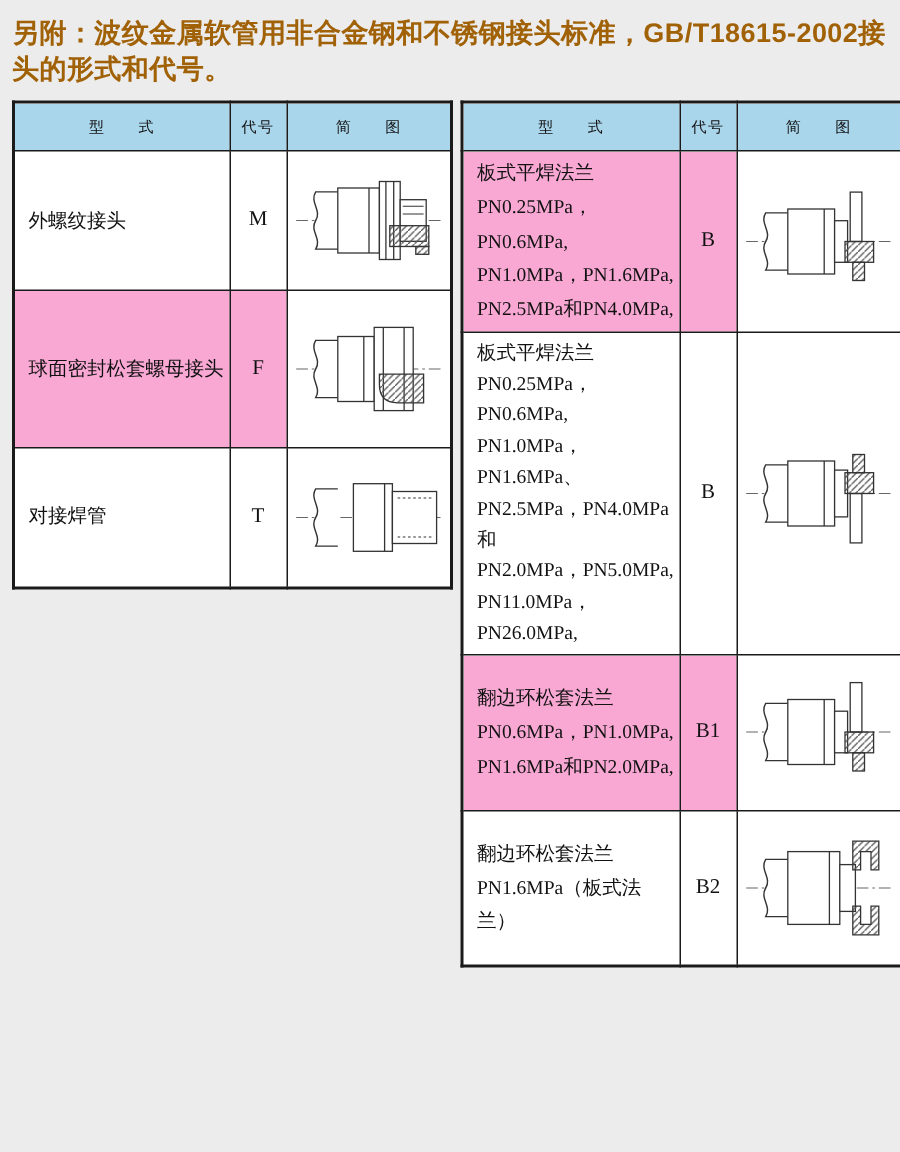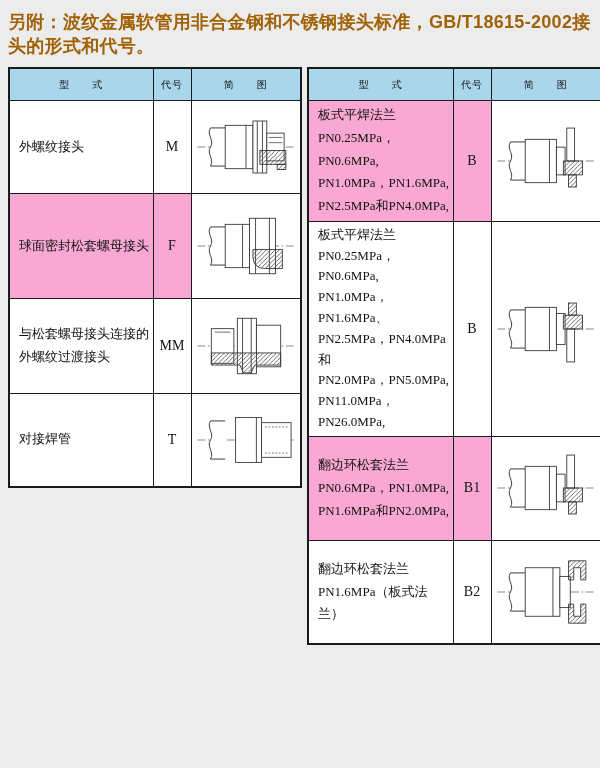--- a/index.html
+++ b/index.html
@@ -189,32 +189,20 @@
         <td class="type-cell">球面密封松套螺母接头</td>
         <td class="code-cell">F</td>
         <td class="diag-cell">
               <div class="dwrap">
                 <svg class="diag" width="104" height="80">
                   <use href="#d-f" width="104" height="80"></use>
                 </svg>
               </div>
             </td>
       </tr>
-      <tr style="height:95px">
-        <td class="type-cell">与松套螺母接头连接的
-外螺纹过渡接头</td>
-        <td class="code-cell">MM</td>
-        <td class="diag-cell">
-              <div class="dwrap">
-                <svg class="diag" width="104" height="80">
-                  <use href="#d-mm" width="104" height="80"></use>
-                </svg>
-              </div>
-            </td>
-      </tr>
       <tr style="height:93px">
         <td class="type-cell">对接焊管</td>
         <td class="code-cell">T</td>
         <td class="diag-cell">
               <div class="dwrap">
                 <svg class="diag" width="104" height="80">
                   <use href="#d-t" width="104" height="80"></use>
                 </svg>
               </div>
             </td>

